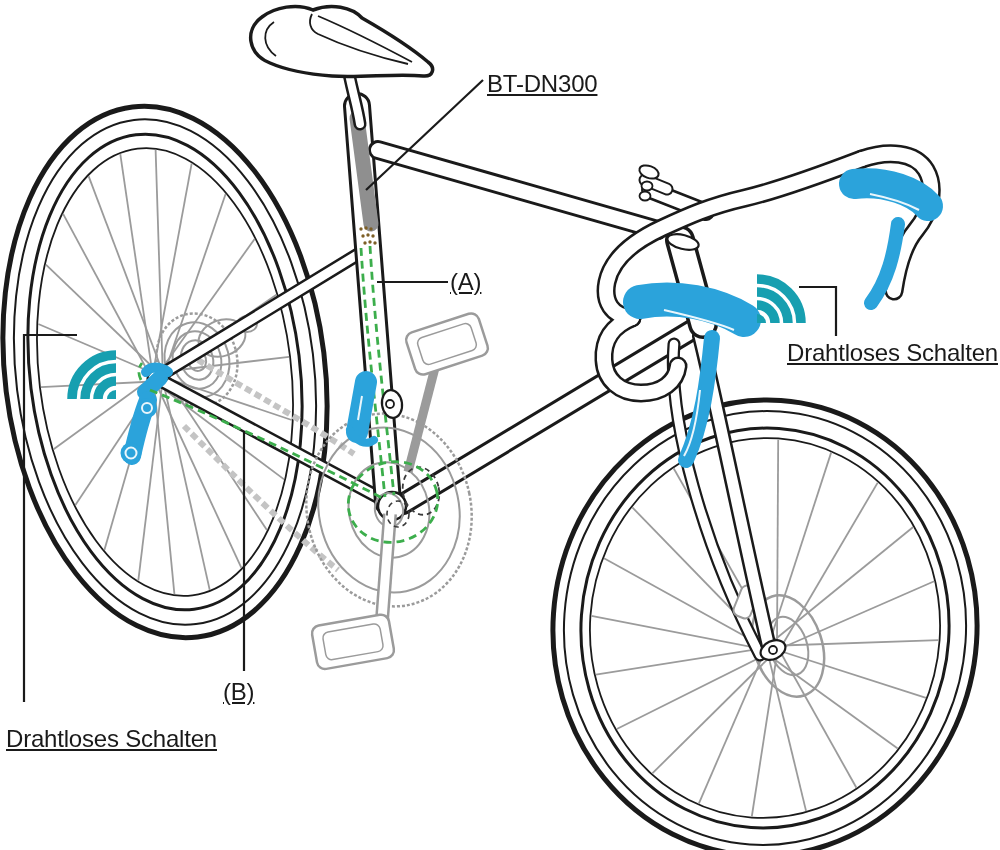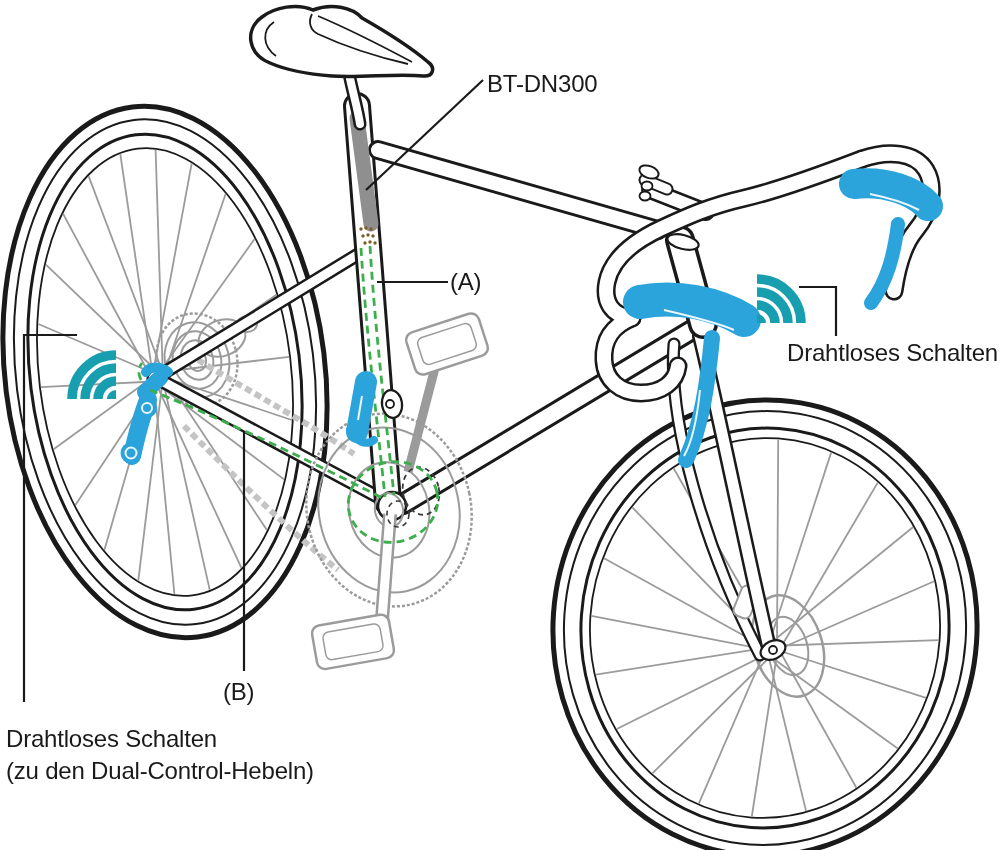--- a/index.html
+++ b/index.html
@@ -17,21 +17,21 @@
   .wire{fill:none;stroke:var(--wire_green,#3cae4c);stroke-width:2.8;stroke-dasharray:8 5;}
   .dashind{fill:none;stroke:#3a3a3a;stroke-dasharray:5 4;}
   .blue-s{fill:none;stroke:var(--highlight_blue,#2ba3db);stroke-linecap:round;}
   .blue-f{fill:var(--highlight_blue,#2ba3db);stroke:none;}
   .det{fill:none;stroke:#fff;stroke-width:2;opacity:.9;}
   .teal-s{fill:none;stroke:var(--signal_teal,#179fb0);stroke-width:9.5;}
   .teal-f{fill:var(--signal_teal,#179fb0);stroke:none;}
   .ldr{fill:none;stroke:var(--ink,#1a1a1a);stroke-width:2.2;}
   #rear-spokes line,#front-spokes line{stroke:var(--sketch,#9b9b9b);stroke-width:1.8;}
   .lbl{position:absolute;font-size:24px;line-height:32px;color:var(--ink,#1a1a1a);
-       white-space:nowrap;letter-spacing:-0.2px;}
+       white-space:nowrap;letter-spacing:-0.2px;text-decoration:underline;}
 </style>
 </head>
 <body>
 
 <div id="stage">
 
 <svg width="1000" height="850" viewBox="0 0 1000 850">
 
   <g>
     <g transform="rotate(-7 165 372)">
@@ -275,16 +275,15 @@
 </svg>
 
 <div class="lbl" style="left:487px;top:68px">BT-DN300</div>
 <div class="lbl" style="left:450px;top:266px">(A)</div>
 <div class="lbl" style="left:223px;top:676px">(B)</div>
 <div class="lbl" style="left:787px;top:337px">
   <div>Drahtloses Schalten</div>
 </div>
 <div class="lbl" style="left:6px;top:723px">
   <div>Drahtloses Schalten</div>
-  <div>(zu den Dual-Control-Hebeln)</div>
 </div>
 
 </div>
 
 </body></html>

